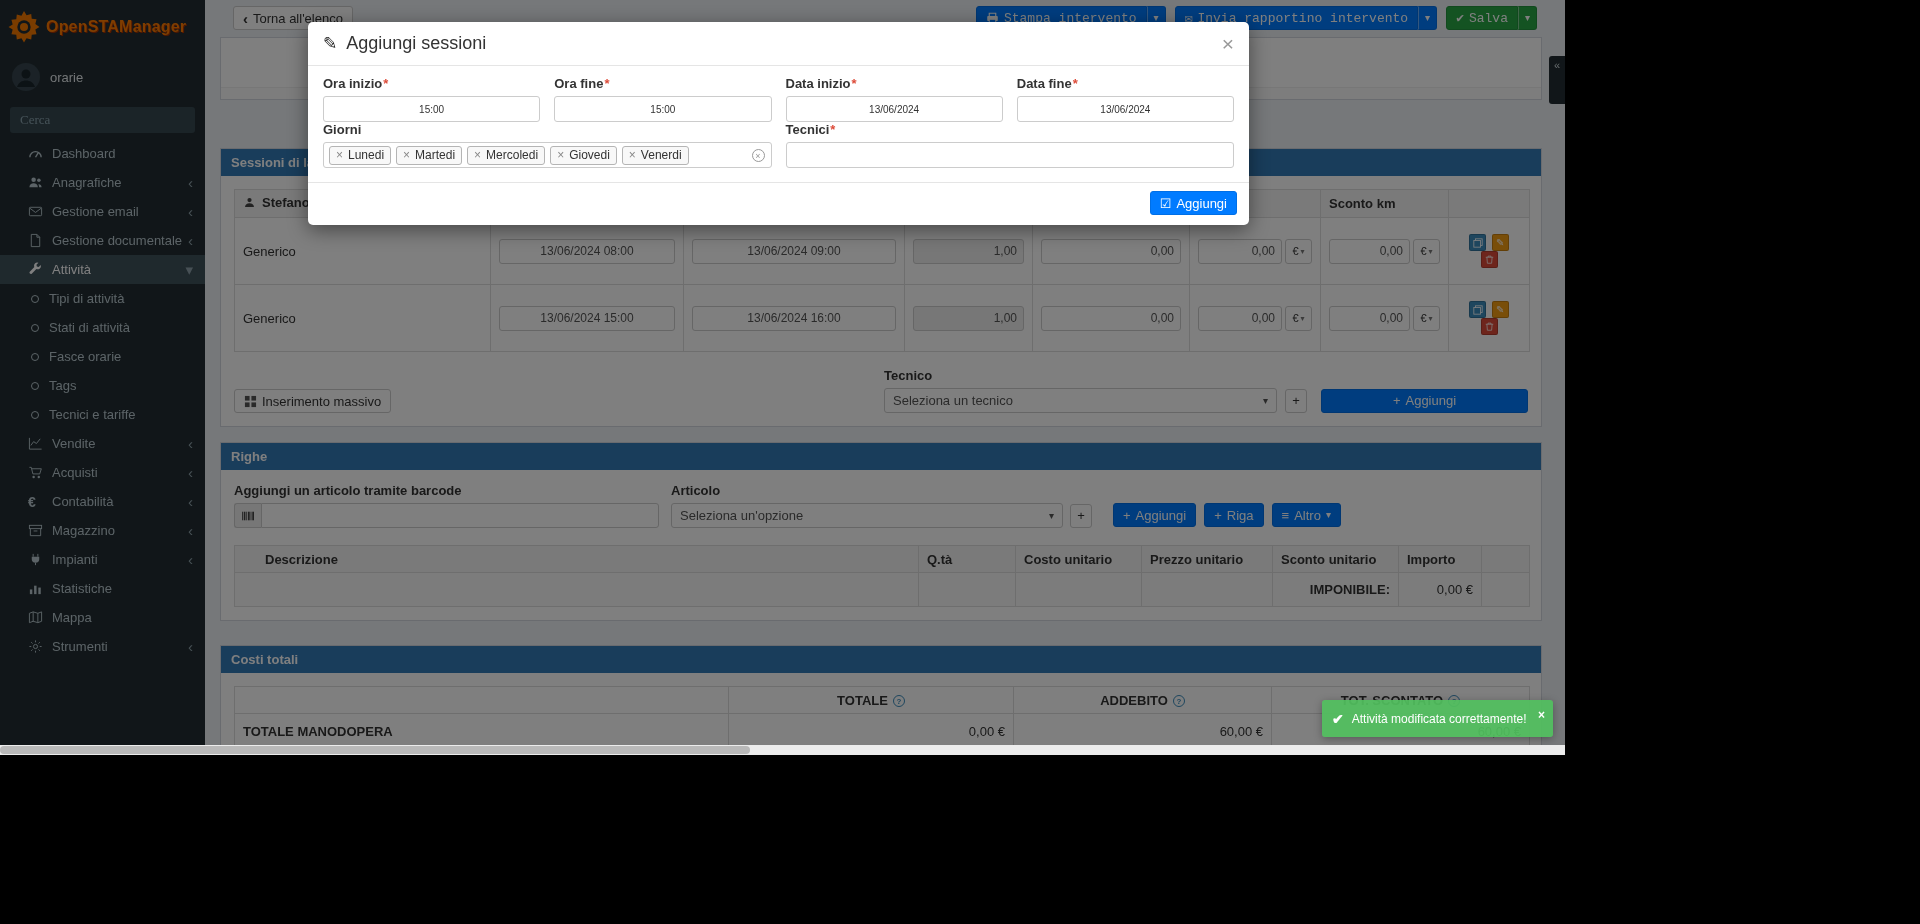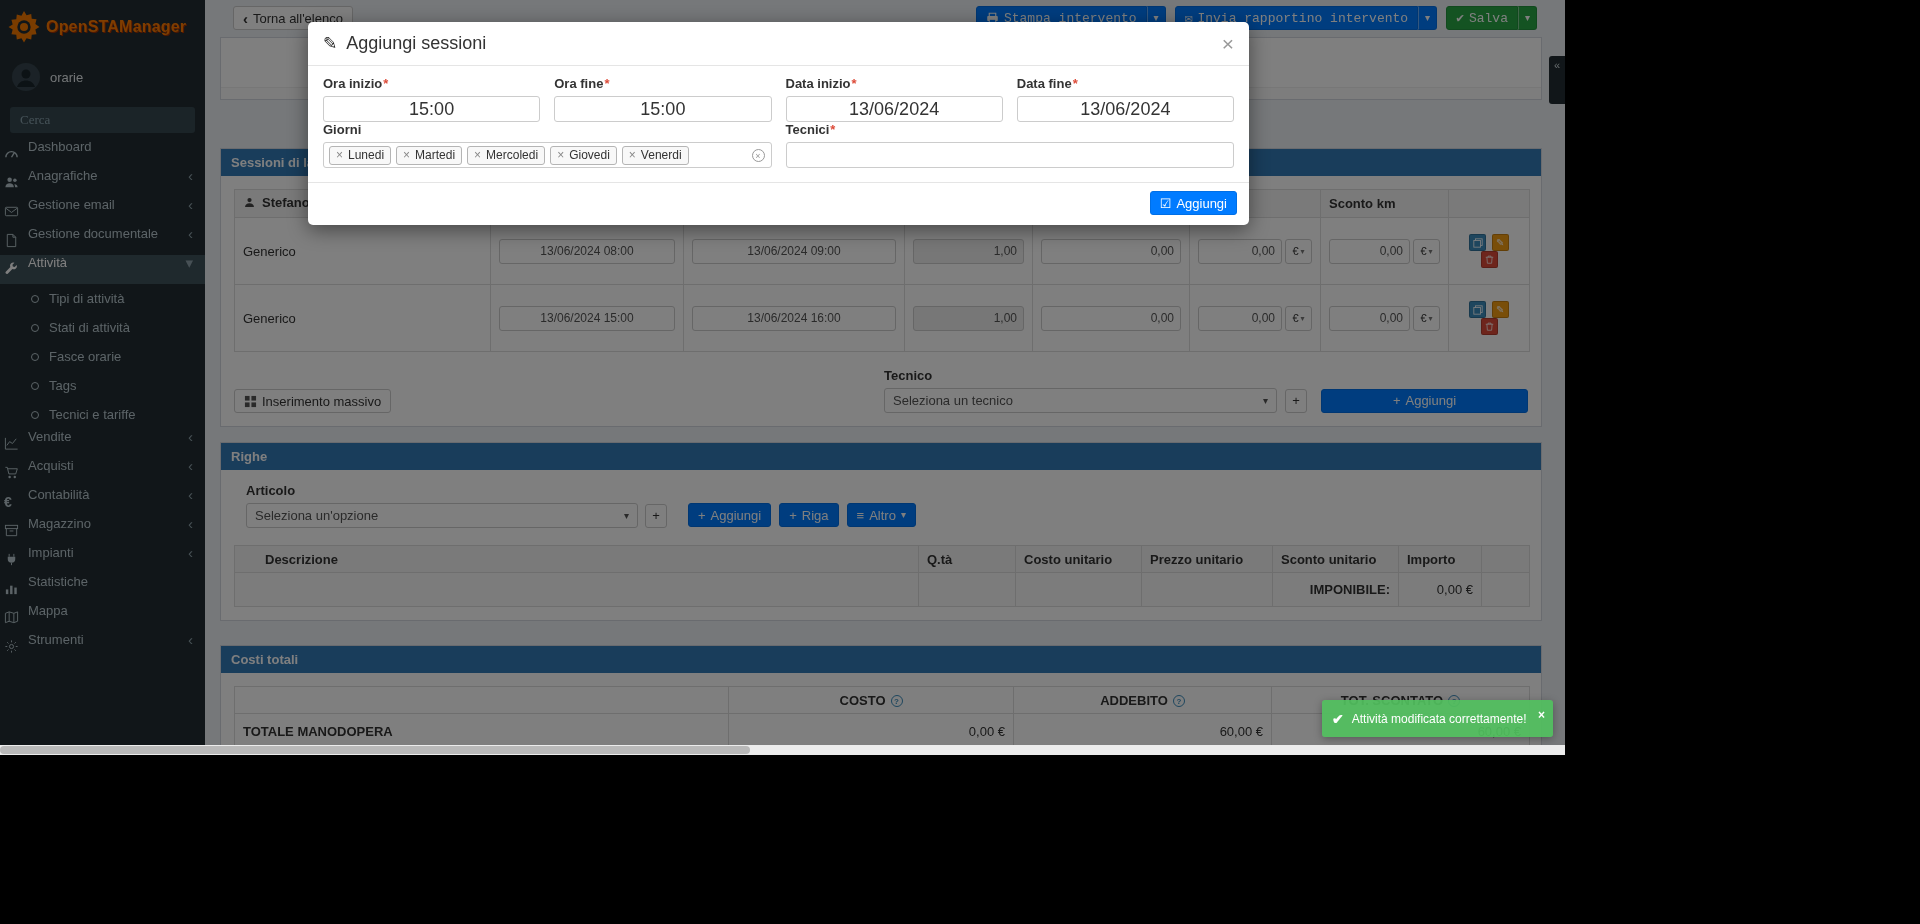--- a/index.html
+++ b/index.html
@@ -10,21 +10,21 @@
   
   .sidebar { position:absolute; left:0; top:0; width:205px; height:745px; background:#222d32; z-index:10; }
   .logo { height:53px; display:flex; align-items:center; gap:6px; padding:0 8px; }
   .brand { font-size:16px; font-weight:bold; color:#ff7b00; text-shadow:1px 1px 0 #a33000; letter-spacing:.2px; white-space:nowrap; }
   .user { display:flex; align-items:center; gap:10px; padding:10px 12px 4px; }
   .user .uname { color:#e4e9ec; font-size:13px; }
   .search { margin:12px 10px 4px; display:flex; height:26px; background:#374850; border-radius:3px; overflow:hidden; }
   .search input { flex:1; background:transparent; border:0; outline:none; color:#ccc; font-size:13px; padding:0 10px; font-family:Liberation Serif, serif; }
   .search input::placeholder { color:#8aa4af; }
   .menu { list-style:none; margin-top:6px; }
-  .menu li { height:29px; display:flex; padding:0 12px 0 4px; color:#b8c7ce; font-size:13px; cursor:pointer; }
+  .menu li { height:29px; display:flex; align-items:center; padding:0 12px 0 28px; color:#b8c7ce; font-size:13px; cursor:pointer; }
   .menu li .mic { width:24px; display:flex; align-items:center; color:#b8c7ce; font-size:13px; }
   .menu li .mlabel { flex:1; white-space:nowrap; }
   .menu li .mchev { margin-left:auto; color:#8ea1aa; font-size:15px; line-height:1; }
   .menu li.active { background:#3f525b; color:#fff; }
   .menu li.active .mic { color:#fff; }
   .submenu { list-style:none; }
   .submenu li { height:29px; display:flex; align-items:center; padding-left:31px; color:#b8c7ce; font-size:13px; cursor:pointer; }
   .dot { width:8px; height:8px; border:1px solid #b8c7ce; border-radius:50%; margin-right:10px; flex:0 0 auto; }
 
   
@@ -101,21 +101,21 @@
   .modal { position:absolute; left:308px; top:22px; width:941px; background:#fff; border-radius:5px; box-shadow:0 5px 20px rgba(0,0,0,.45); z-index:60; }
   .m-hd { padding:11px 15px; border-bottom:1px solid #e5e5e5; display:flex; align-items:center; gap:9px; }
   .m-pencil { font-size:17px; color:#222; }
   .m-title { font-size:18px; font-weight:normal; color:#333; }
   .m-close { margin-left:auto; font-size:21px; color:#999; background:none; border:0; cursor:pointer; line-height:1; font-family:inherit; }
   .m-body { padding:10px 15px 14px; }
   .frow { display:flex; gap:14px; margin-top:0; }
   .fcol { flex:1; min-width:0; }
   .fhalf { width:calc(50% - 7px); }
   .req { color:#dd4b39; margin-left:1px; }
-  .finp { width:100%; height:26px; border:1px solid #ccc; border-radius:3px; text-align:center; font-size:18px; color:#333; padding:0 16px; font-family:inherit; outline:none; }
+  .finp { width:100%; height:26px; border:1px solid #ccc; border-radius:3px; text-align:center; font-size:10px; color:#333; padding:0 16px; font-family:inherit; outline:none; }
   .tags-box { height:26px; border:1px solid #ccc; border-radius:3px; display:flex; align-items:center; gap:5px; padding:0 24px 0 5px; position:relative; background:#fff; cursor:text; }
   .tag { display:inline-flex; align-items:center; gap:5px; border:1px solid #b5b5b5; border-radius:3px; background:#f8f8f8; font-size:12px; color:#333; padding:0 6px; height:19px; white-space:nowrap; }
   .tag .x { color:#888; font-size:12px; line-height:1; cursor:pointer; }
   .clear-all { position:absolute; right:6px; top:6px; width:13px; height:13px; border:1px solid #999; border-radius:50%; color:#999; font-size:9px; display:flex; align-items:center; justify-content:center; cursor:pointer; }
   .m-ft { padding:8px 12px 10px; border-top:1px solid #e5e5e5; display:flex; justify-content:flex-end; }
 
   
   .toast { position:absolute; left:1322px; top:700px; width:231px; height:37px; background:rgba(81,192,94,.92); border-radius:3px; z-index:70; display:flex; align-items:center; color:#fff; padding:0 22px 0 10px; gap:8px; box-shadow:0 2px 8px rgba(0,0,0,.3); }
   .toast .chk { font-size:14px; font-weight:bold; }
   .toast .msg { font-size:12px; white-space:nowrap; }
@@ -497,20 +497,38 @@
               </div>
             </div>
           </div>
         </div>
       </section>
 
       <section class="panel righe">
         <div class="panel-hd">Righe</div>
         <div class="panel-bd">
           <div class="righe-controls">
+            <div class="bc-col">
+              <label class="flabel">Aggiungi un articolo tramite barcode</label>
+              <div class="bc-group">
+                <span class="bc-btn">
+                    <svg viewBox="0 0 16 14" width="14" height="12">
+                      <g fill="#444">
+                        <rect x="1" y="2" width="1" height="10"></rect>
+                        <rect x="3" y="2" width="2" height="10"></rect>
+                        <rect x="6" y="2" width="1" height="10"></rect>
+                        <rect x="8" y="2" width="2" height="10"></rect>
+                        <rect x="11" y="2" width="1" height="10"></rect>
+                        <rect x="13" y="2" width="2" height="10"></rect>
+                      </g>
+                    </svg>
+                  </span>
+                <input class="inp" style="">
+              </div>
+            </div>
             <div class="art-col">
               <label class="flabel">Articolo</label>
               <div class="art-controls">
                 <div class="fsel art-sel">
                   <span>Seleziona un'opzione</span>
                   <span class="caret">▾</span>
                 </div>
                 <button class="btn btn-white sqbtn">
                     <span>+</span>
                   </button>
@@ -574,21 +592,21 @@
           <table class="tbl costi-tbl">
             <colgroup>
                 <col style="width:494px">
                 <col style="width:285px">
                 <col style="width:258px">
                 <col style="width:258px">
               </colgroup>
             <thead>
               <tr>
                 <th></th>
-                <th><span>COSTO</span><span class="info">?</span></th>
+                <th><span>TOTALE</span><span class="info">?</span></th>
                 <th><span>ADDEBITO</span><span class="info">?</span></th>
                 <th><span>TOT. SCONTATO</span><span class="info">?</span></th>
               </tr>
             </thead>
             <tbody>
               <tr>
                 <td class="bold">TOTALE MANODOPERA</td>
                 <td class="rgt-td">0,00 €</td>
                 <td class="rgt-td">60,00 €</td>
                 <td class="rgt-td">60,00 €</td>

